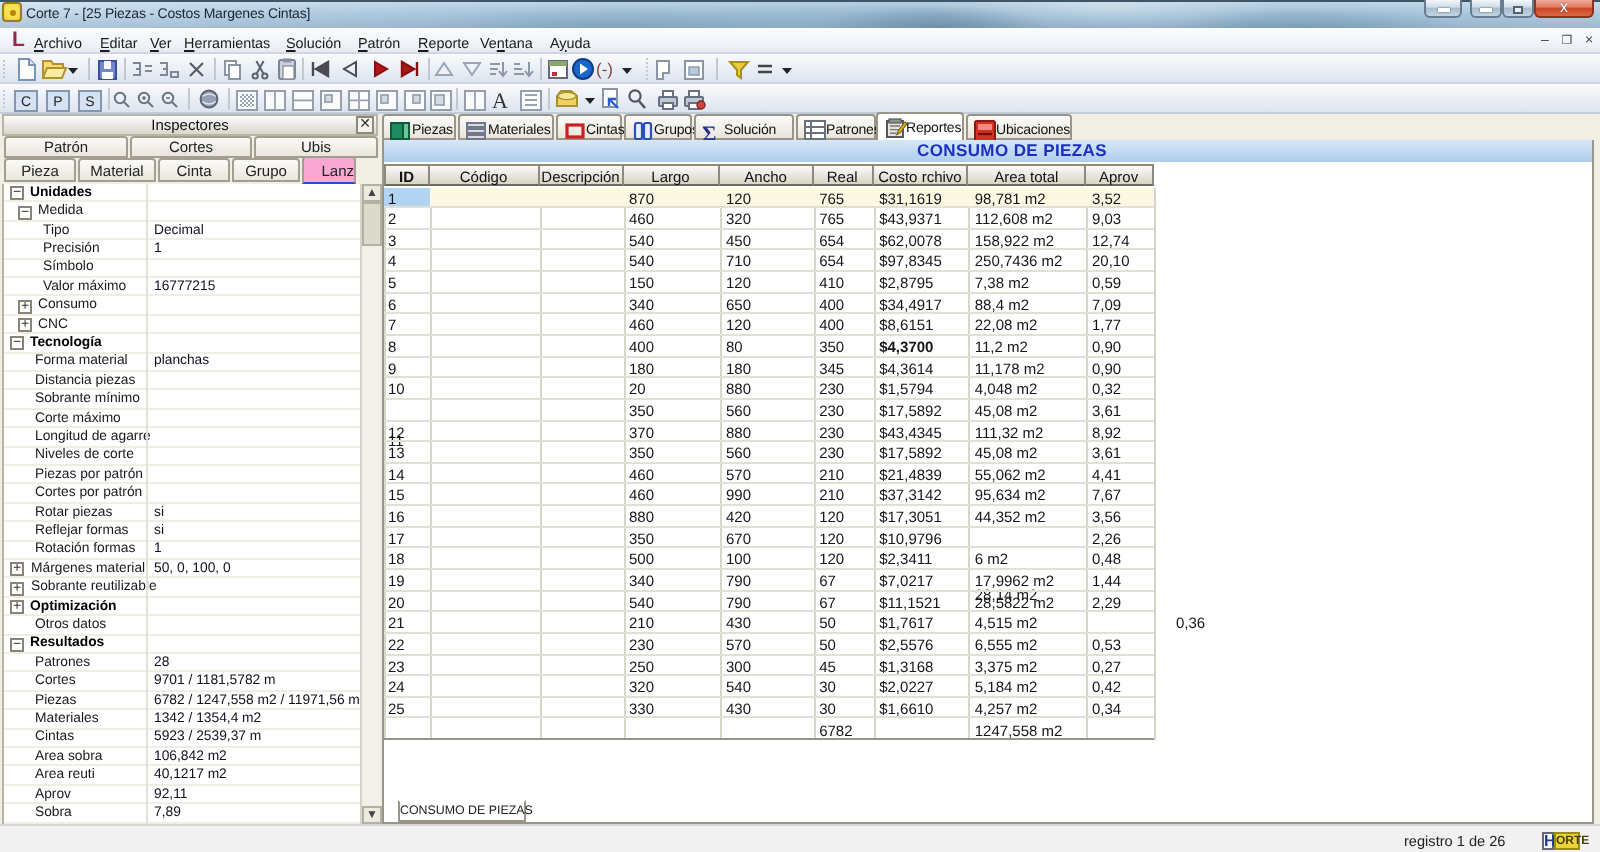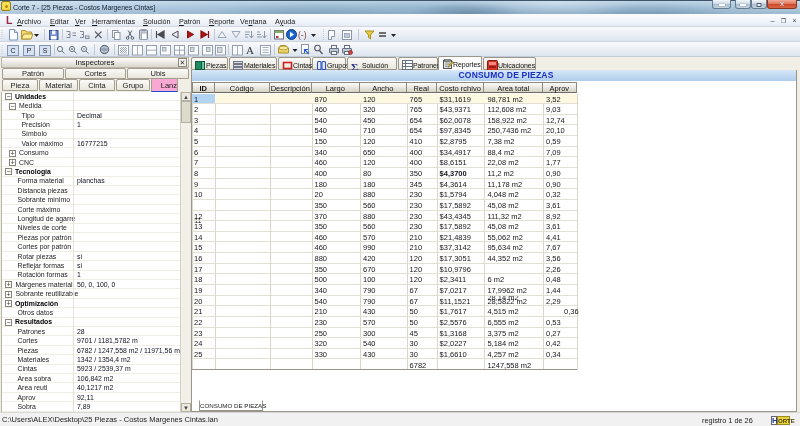--- a/index.html
+++ b/index.html
@@ -697,21 +697,21 @@
       <div class="c" style="left:295.4px;">28,5822 m2</div>
       <div class="c" style="left:354px;">2,29</div>
     </div>
     <div class="trow" style="top:224.30px; left:0; width:384.6px; ">
       <div class="c" style="left:2px;">21</div>
       <div class="c" style="left:122.5px;">210</div>
       <div class="c" style="left:171px;">430</div>
       <div class="c" style="left:217.6px;">50</div>
       <div class="c" style="left:247.6px;">$1,7617</div>
       <div class="c" style="left:295.4px;">4,515 m2</div>
-      <div class="c" style="left:332px;padding-left:40px;">0,36</div>
+      <div class="c" style="left:356px;padding-left:40px;">0,36</div>
     </div>
     <div class="trow" style="top:234.94px; left:0; width:384.6px; ">
       <div class="c" style="left:2px;">22</div>
       <div class="c" style="left:122.5px;">230</div>
       <div class="c" style="left:171px;">570</div>
       <div class="c" style="left:217.6px;">50</div>
       <div class="c" style="left:247.6px;">$2,5576</div>
       <div class="c" style="left:295.4px;">6,555 m2</div>
       <div class="c" style="left:354px;">0,53</div>
     </div>
@@ -744,17 +744,16 @@
     </div>
     <div class="trow" style="top:277.50px; left:0; width:384.6px; border-bottom:1px solid #9a958a;">
   <div class="c" style="left:217.6px;">6782</div>
   <div class="c" style="left:295.4px;">1247,558 m2</div>
     </div>
   </div>
 
 <div class="abs" style="left:199px; top:400px; width:64px; height:11px; background:#fff; border:1px solid #9a958a; border-top:1px solid #fff; font-size:6.2px; line-height:10px; text-align:center; color:#222; white-space:nowrap;">CONSUMO DE PIEZAS</div>
 
 <div class="abs" id="statusbar" style="left:0; top:412px; width:800px; height:14px; background:#f1f1f1; border-top:1px solid #d8d8d8;">
-  <div class="abs" style="left:2px; top:2px; font-size:7.5px; color:#222;">C:\Users\ALEX\Desktop\25 Piezas - Costos Margenes Cintas.lan</div>
   <div class="abs" style="left:702px; top:2.5px; font-size:7.3px; color:#222;">registro 1 de 26</div>
   <div class="abs" style="left:771px; top:3px; width:6px; height:9px; background:#f8f8f8; border:1px solid #667; color:#223a8c; font-weight:bold; font-size:8px; line-height:8px;">H</div>
   <div class="abs" style="left:777px; top:3px; width:13px; height:9px; background:#e8d43a; border:1px solid #998a1d; color:#4a3c10; font-weight:bold; font-size:6px; line-height:8px; text-align:center;">ORTE</div>
 </div>
 
 </body></html>

